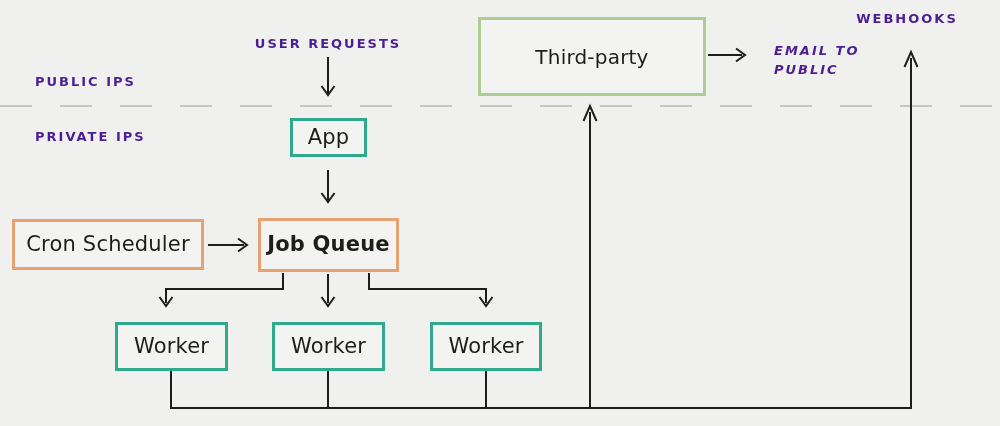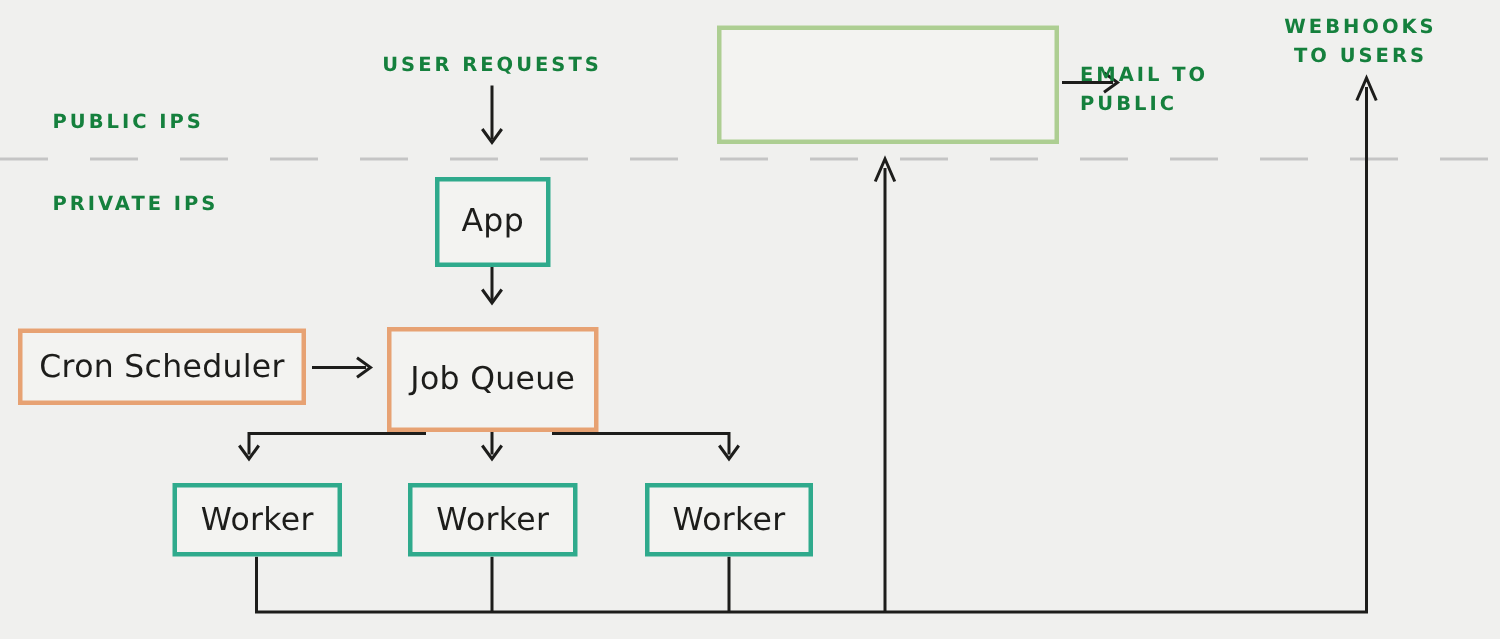--- a/index.html
+++ b/index.html
@@ -32,21 +32,21 @@
     line-height: 1.2;
     text-align: center;
     letter-spacing: 0.2px;
   }
   .node.teal   { border-color: #2faa8c; }
   .node.orange { border-color: #e7a273; justify-content: center; }
   .node.green  { border-color: #adce92; }
   .node .two-line { font-size: 20px; line-height: 26px; }
   .flow-label {
     position: absolute;
-    color: #15803d;
+    color: #4c1d95;
     font-size: 13px;
     font-weight: 600;
     letter-spacing: 2px;
     line-height: 19px;
     white-space: nowrap;
   }
   .flow-label.centered { text-align: center; }
 </style>
 </head>
 <body>
@@ -107,44 +107,44 @@
         <path d="M736 48.5 L745 55 L736 61.5"></path>
       </g>
     </g>
   </svg>
 
   <div class="flow-label" style="left:35px; top:127px;">PRIVATE IPS</div>
   <div class="flow-label" style="left:35px; top:72px;">PUBLIC IPS</div>
 
   <div class="flow-label centered" style="left:253px; top:34px; width:150px;">USER REQUESTS</div>
 
-  <div class="flow-label" style="left:720px; top:41px;">
+  <div class="flow-label" style="left:774px; top:41px;font-style:italic;">
     <div>EMAIL TO</div>
     <div>PUBLIC</div>
   </div>
 
   <div class="flow-label centered" style="left:851px; top:9px; width:112px;">
     <div>WEBHOOKS</div>
-    <div>TO USERS</div>
   </div>
 
   <div class="node green" style="left:478px; top:17px; width:228px; height:79px;">
     <div class="two-line">
+      <div>Third-party</div>
     </div>
   </div>
 
-  <div class="node teal" style="left:290px; top:118px; width:77px; height:60px;text-align:center;">
+  <div class="node teal" style="left:290px; top:118px; width:77px; height:39px;text-align:center;">
     <span>App</span>
   </div>
 
   <div class="node orange" style="left:12px; top:219px; width:192px; height:51px;">
     <span>Cron Scheduler</span>
   </div>
 
-  <div class="node orange" style="left:258px; top:218px; width:141px; height:70px;">
+  <div class="node orange" style="left:258px; top:218px; width:141px; height:54px;font-weight:bold;">
     <span>Job Queue</span>
   </div>
 
   <div class="node teal" style="left:115px; top:322px; width:113px; height:49px;">
     <span>Worker</span>
   </div>
 
   <div class="node teal" style="left:272px; top:322px; width:113px; height:49px;">
     <span>Worker</span>
   </div>

